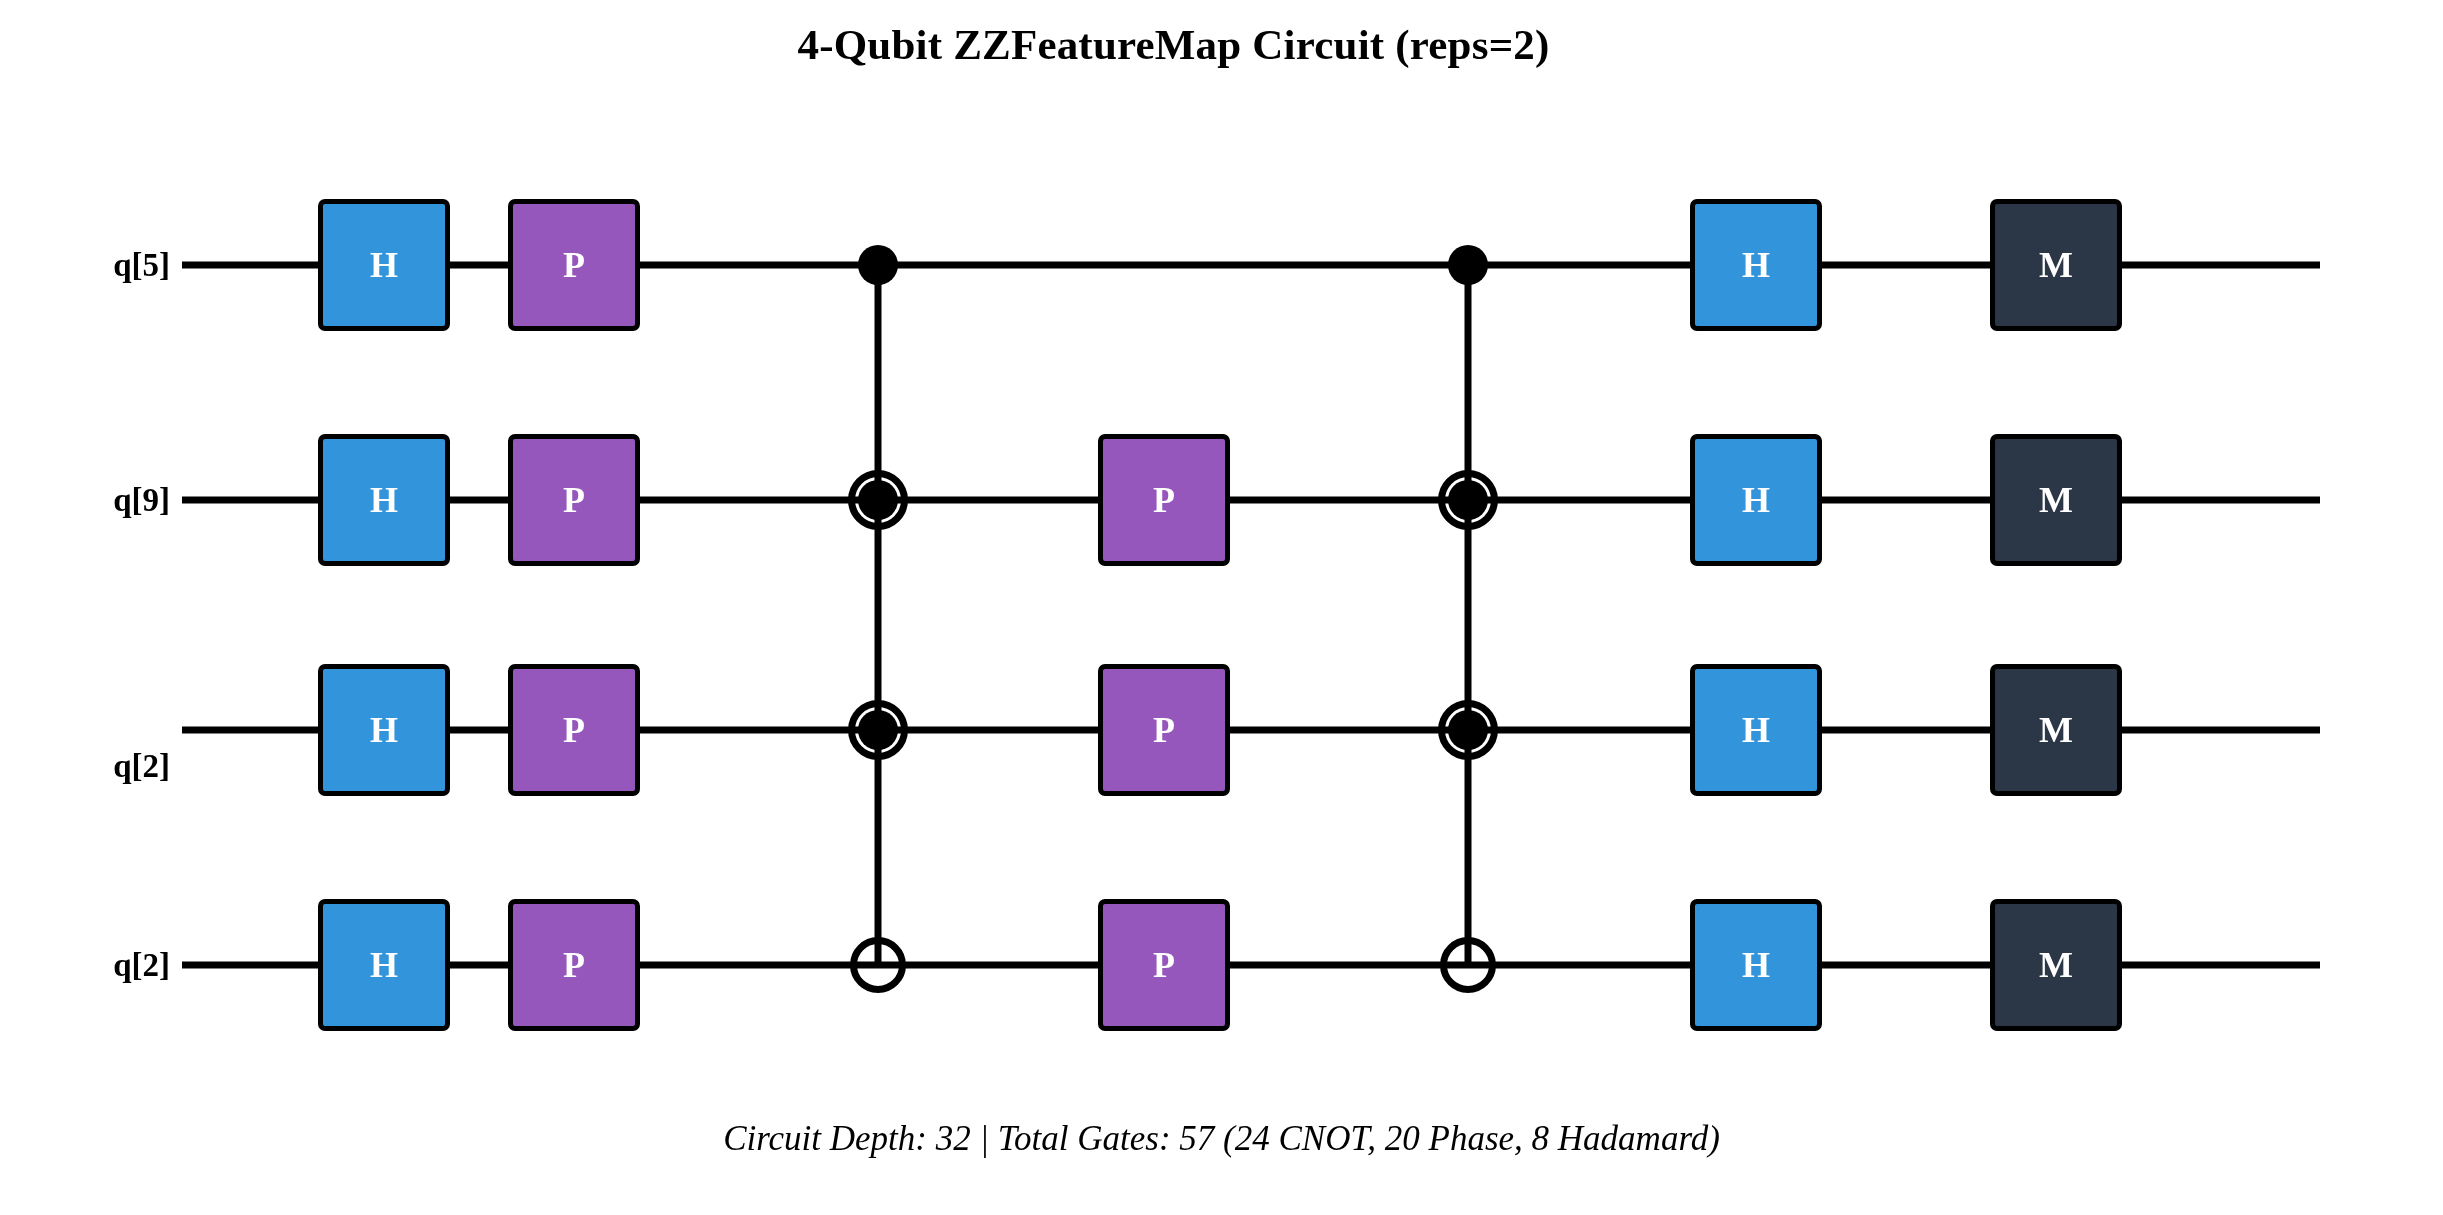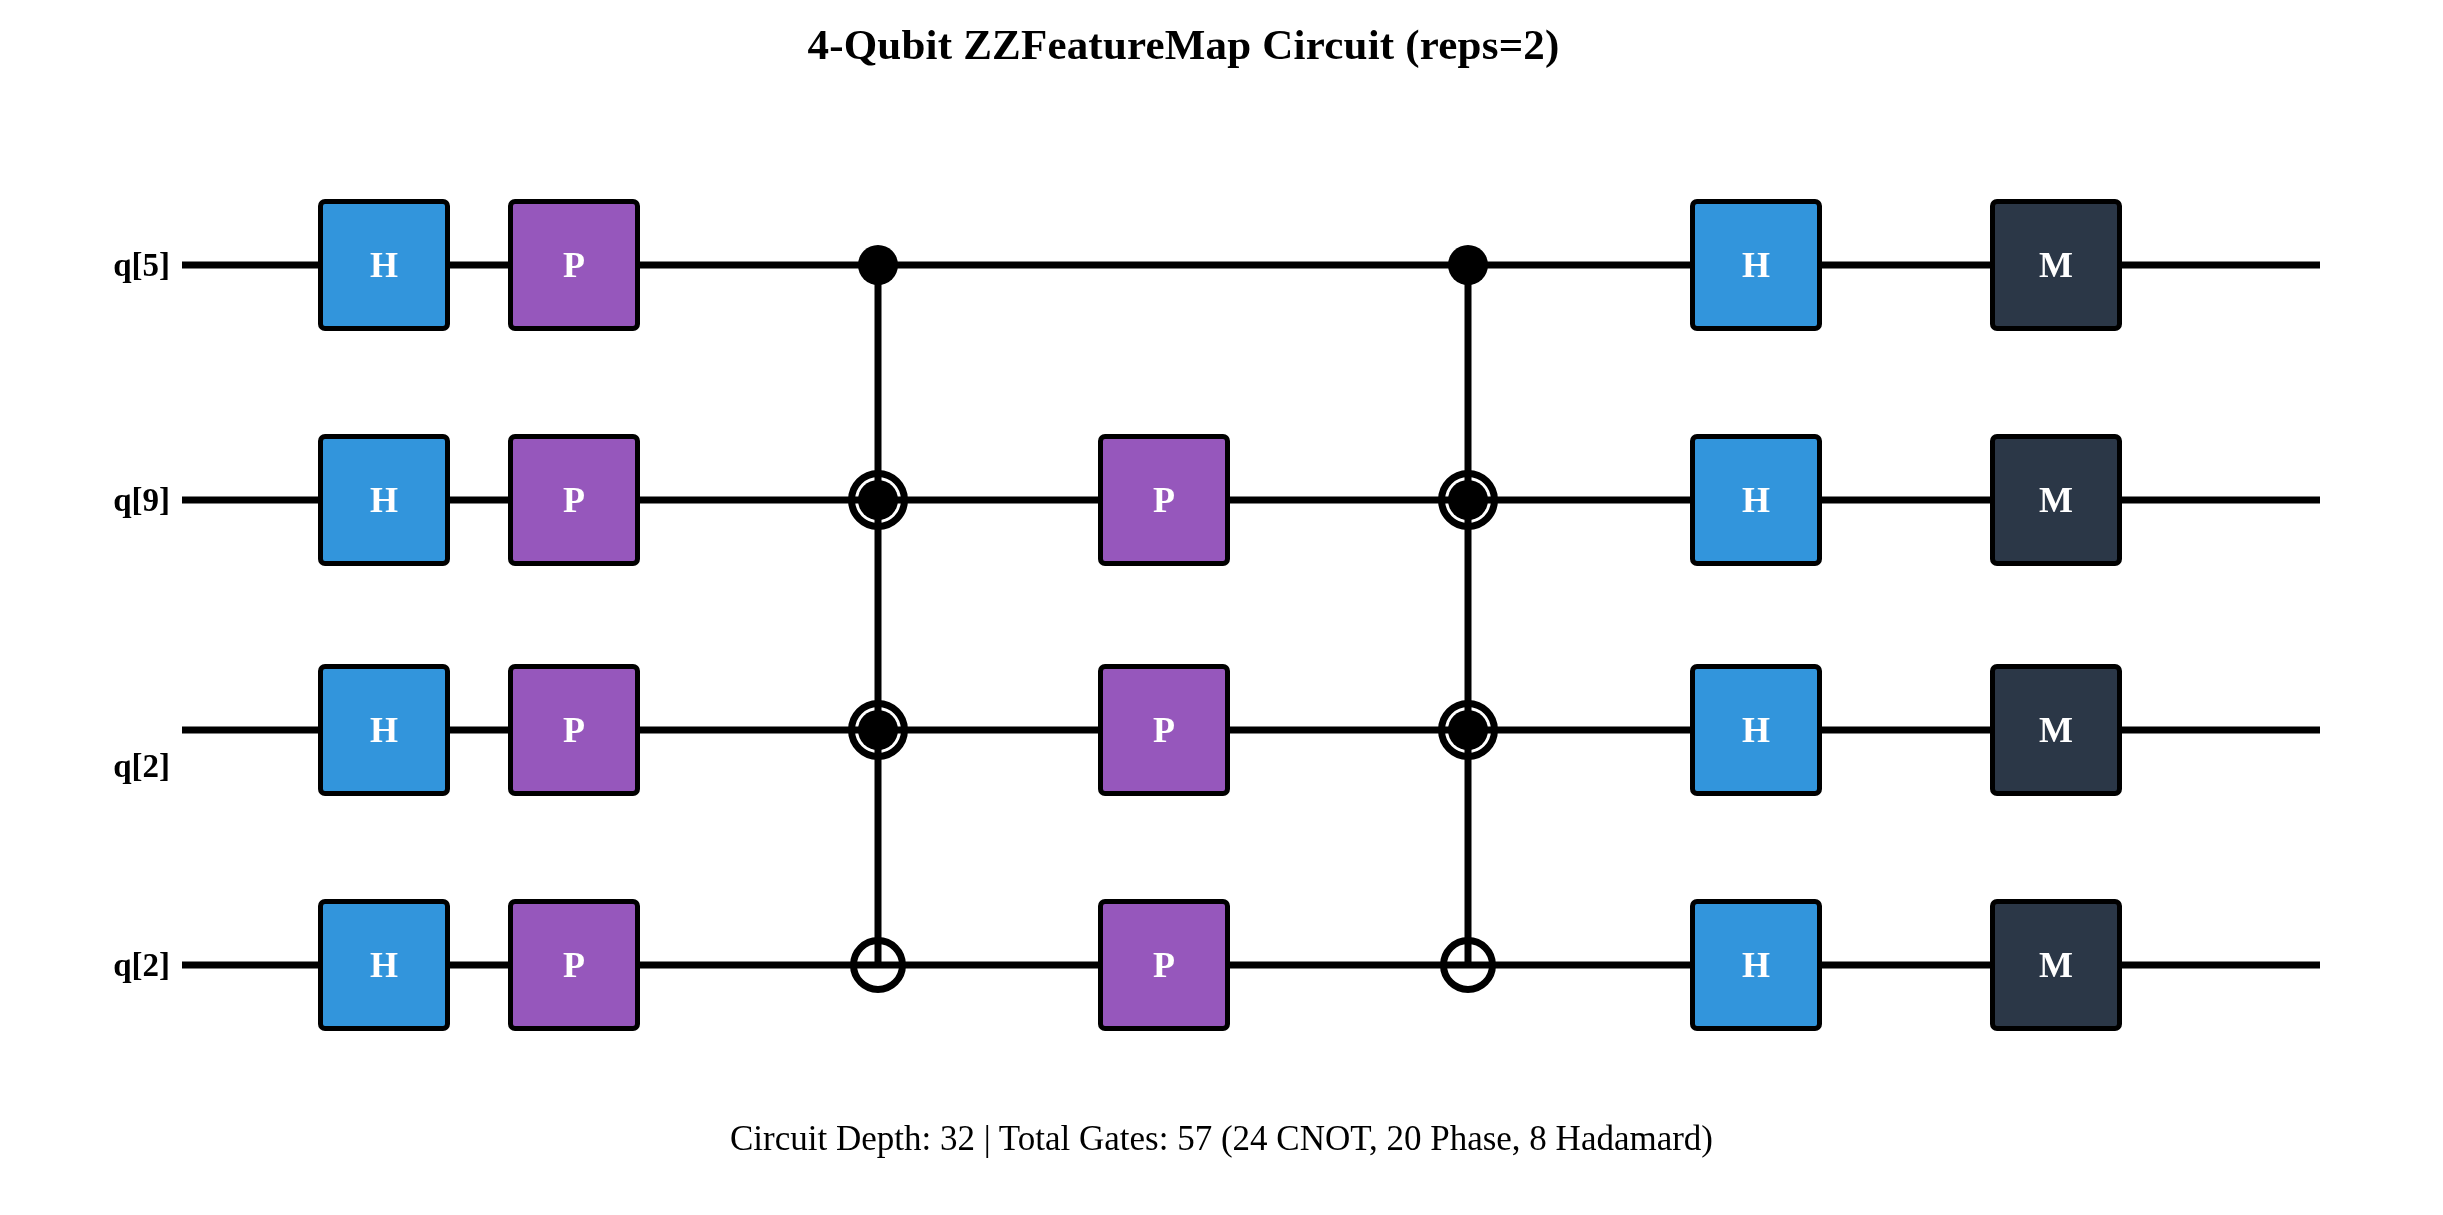--- a/index.html
+++ b/index.html
@@ -18,39 +18,40 @@
   #figure {
     position: absolute;
     left: 0; top: 0;
     width: 2443px;
     height: 1215px;
   }
 
   
   .title {
     position: absolute;
-    left: 16px;
+    left: 6px;
     top: 20px;
     width: 2335px;
     text-align: center;
     font-size: 43px;
     font-weight: bold;
     color: #000000;
     letter-spacing: 0.2px;
     font-family: "Liberation Serif", "DejaVu Serif", serif;
   }
 
   
   .caption {
     position: absolute;
     left: 0;
     top: 1119px;
     width: 2443px;
     text-align: center;
     font-size: 35px;
+    font-style: italic;
     color: #000000;
     font-family: "Liberation Serif", "DejaVu Serif", serif;
   }
 
   
   .qlabel {
     position: absolute;
     width: 160px;
     text-align: right;
     left: 10px;

